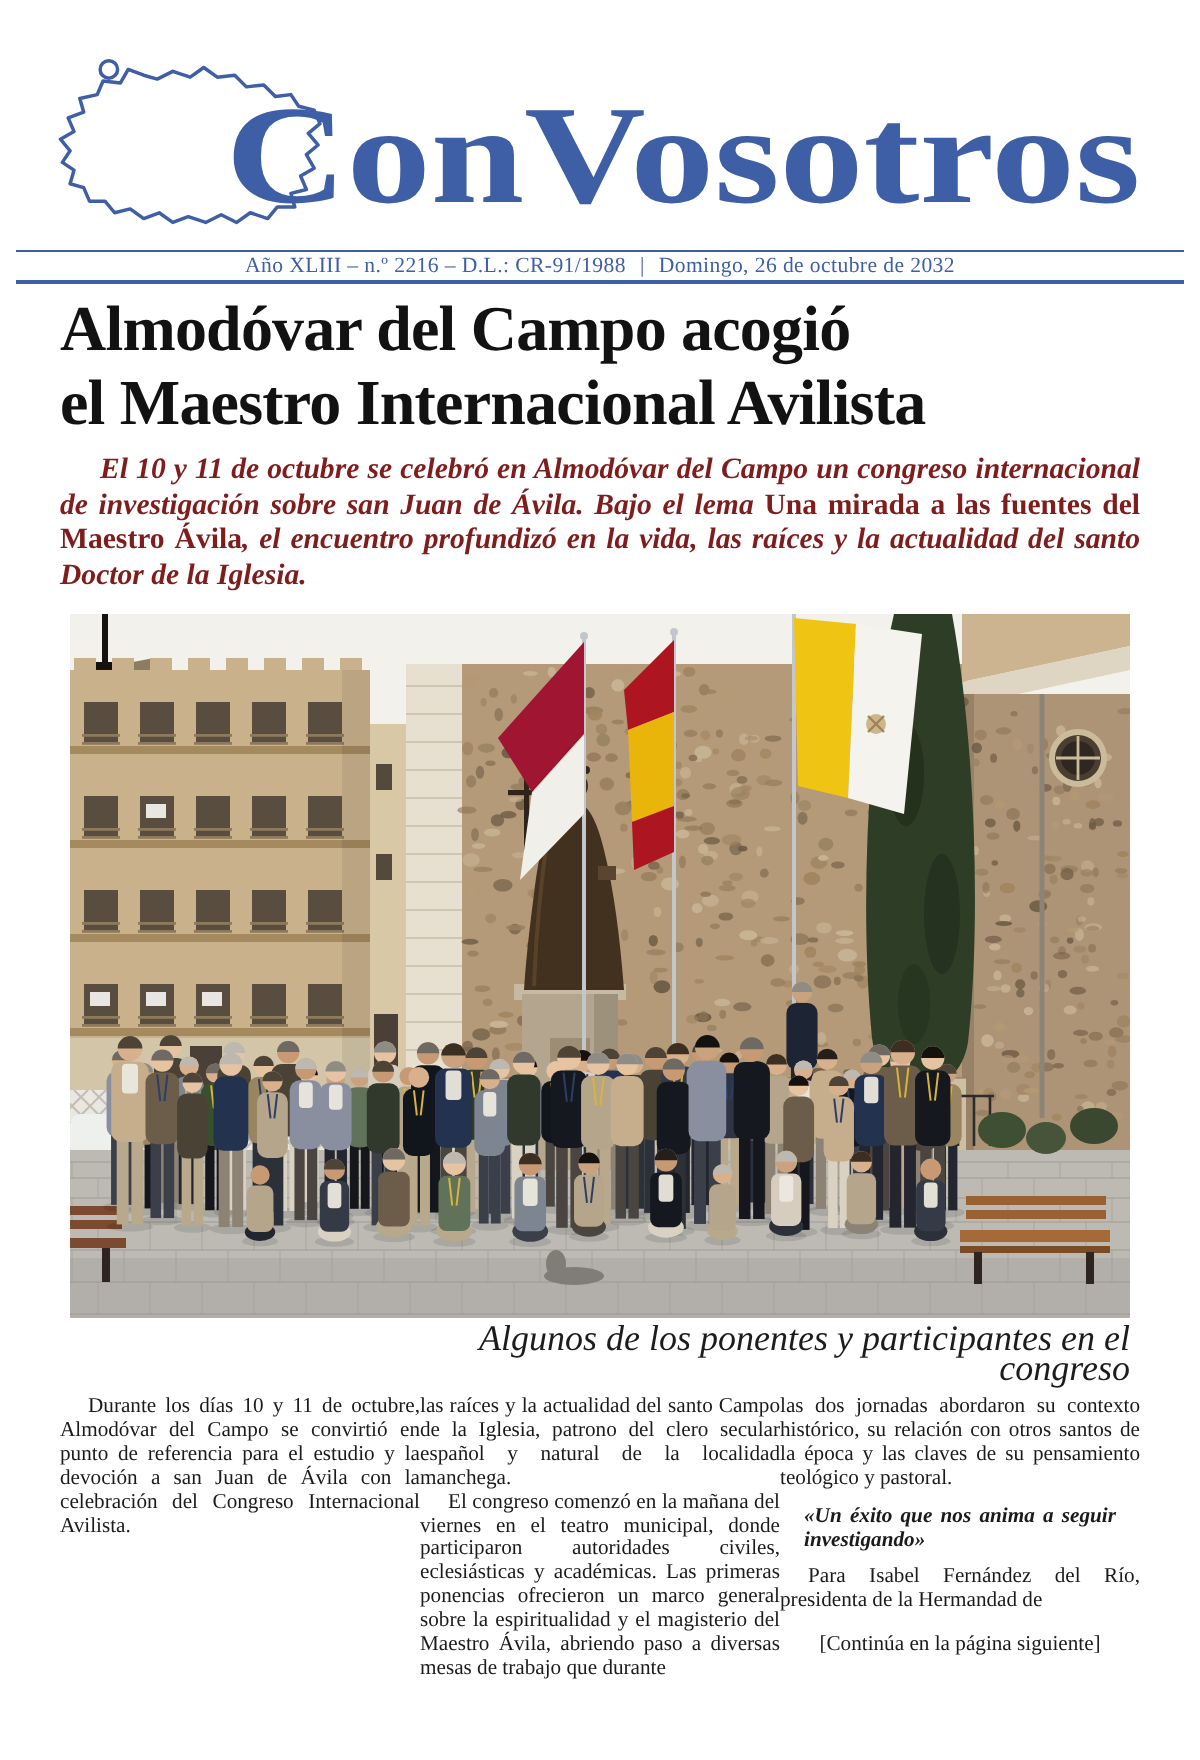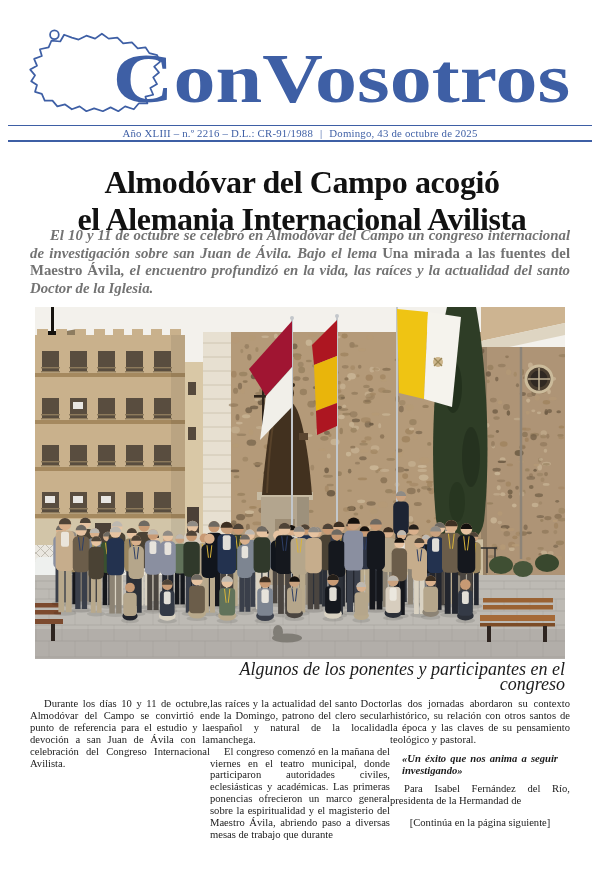--- a/index.html
+++ b/index.html
@@ -19,21 +19,21 @@
   .rule2{top:140px;height:2.2px;}
   .infoline{position:absolute;left:0;right:0;top:127px;text-align:center;
             font-size:10.8px;color:var(--blue);letter-spacing:.2px;}
   .infoline .sep{margin:0 7px;}
 
   
   .headline{position:absolute;left:30px;right:26px;top:146px;font-size:32px;
             line-height:37px;font-weight:bold;color:#121212;letter-spacing:-.4px;}
   .lead{position:absolute;left:30px;right:30px;top:227px;font-size:14.8px;
         line-height:17.6px;font-weight:bold;font-style:italic;text-align:justify;
-        text-indent:20px;color:#737373;margin:0;}
+        text-indent:20px;color:#7f1d1d;margin:0;}
   .lead .rm{font-style:normal;}
 
   
   .photo{position:absolute;left:35px;top:307px;width:530px;height:352px;}
   .photo svg{display:block;width:100%;height:100%;}
   .caption{position:absolute;right:35px;top:662px;width:380px;text-align:right;
            font-style:italic;font-size:18px;line-height:14.6px;color:#1c1c1c;}
 
   
   .columns{position:absolute;left:30px;right:30px;top:698px;display:flex;}
@@ -49,27 +49,27 @@
 
 <div class="page">
 
   <svg class="logo" viewBox="0 0 150 95">
     <circle cx="30" cy="9" r="4.5" fill="none" stroke="#3e5fa5" stroke-width="1.8"></circle>
     <path fill="none" stroke="#3e5fa5" stroke-width="1.8" stroke-linejoin="round" d="M55,14 63,10 72,13 79,8 86,13 95,12 101,18 110,17 116,23 124,22 128,28 136,30 139,37 133,42 138,48 132,53 136,60 129,64 132,71 124,73 126,80 117,80 112,86 103,83 96,88 88,84 80,88 71,85 63,88 56,83 48,86 41,81 33,83 28,77 20,77 17,70 10,68 12,61 6,57 10,51 5,45 12,41 9,34 17,31 15,24 24,22 27,15 36,16 40,9 48,12 Z"></path>
   </svg>
   <div class="mh-title">ConVosotros</div>
   <div class="rule rule1"></div>
   <div class="infoline">
-    <span>Año XLIII – n.º 2216 – D.L.: CR-91/1988</span><span class="sep">|</span><span>Domingo, 43 de octubre de 2025</span>
+    <span>Año XLIII – n.º 2216 – D.L.: CR-91/1988</span><span class="sep">|</span><span>Domingo, 26 de octubre de 2032</span>
   </div>
   <div class="rule rule2"></div>
 
-  <h1 class="headline" style="margin:18px;text-align:center;">
+  <h1 class="headline" style="margin:0;">
     <span>Almodóvar del Campo acogió</span><br>
-    <span>el Alemania Internacional Avilista</span>
+    <span>el Maestro Internacional Avilista</span>
   </h1>
 
   <p class="lead"><span>El 10 y 11 de octubre se celebró en Almodóvar del Campo un congreso internacional de investigación sobre san Juan de Ávila. Bajo el lema </span><span class="rm">Una mirada a las fuentes del Maestro Ávila</span><span>, el encuentro profundizó en la vida, las raíces y la actualidad del santo Doctor de la Iglesia.</span></p>
 
   <figure class="photo" style="margin:0;">
     <svg viewBox="0 0 530 352">
       <rect x="0" y="0" width="530" height="352" fill="#f3f1ec"></rect>
 
       <polygon points="0,30 42,22 58,42 0,50" fill="#8d7c60"></polygon>
       <g>
@@ -1473,21 +1473,21 @@
 
   <div class="caption">
     <span>Algunos de los ponentes y participantes en el congreso</span><br>
   </div>
 
   <div class="columns">
       <div class="col">
         <p class="bp ind"><span>Durante los días 10 y 11 de octubre, Almodóvar del Campo se convirtió en punto de referencia para el estudio y la devoción a san Juan de Ávila con la celebración del Congreso Internacional Avilista.</span></p>
       </div>
       <div class="col">
-        <p class="bp"><span>las raíces y la actualidad del santo Doctor de la Domingo, patrono del clero secular español y natural de la localidad manchega.</span></p>
+        <p class="bp"><span>las raíces y la actualidad del santo Campo de la Iglesia, patrono del clero secular español y natural de la localidad manchega.</span></p>
         <p class="bp ind"><span>El congreso comenzó en la mañana del viernes en el teatro municipal, donde participaron autoridades civiles, eclesiásticas y académicas. Las primeras ponencias ofrecieron un marco general sobre la espiritualidad y el magisterio del Maestro Ávila, abriendo paso a diversas mesas de trabajo que durante</span></p>
       </div>
       <div class="col">
         <p class="bp"><span>las dos jornadas abordaron su contexto histórico, su relación con otros santos de la época y las claves de su pensamiento teológico y pastoral.</span></p>
         <p class="subhead"><span>«Un éxito que nos anima a seguir investigando»</span></p>
         <p class="bp ind"><span>Para Isabel Fernández del Río, presidenta de la Hermandad de</span></p>
         <p class="cont"><span>[Continúa en la página siguiente]</span></p>
       </div>
     </div>
 

